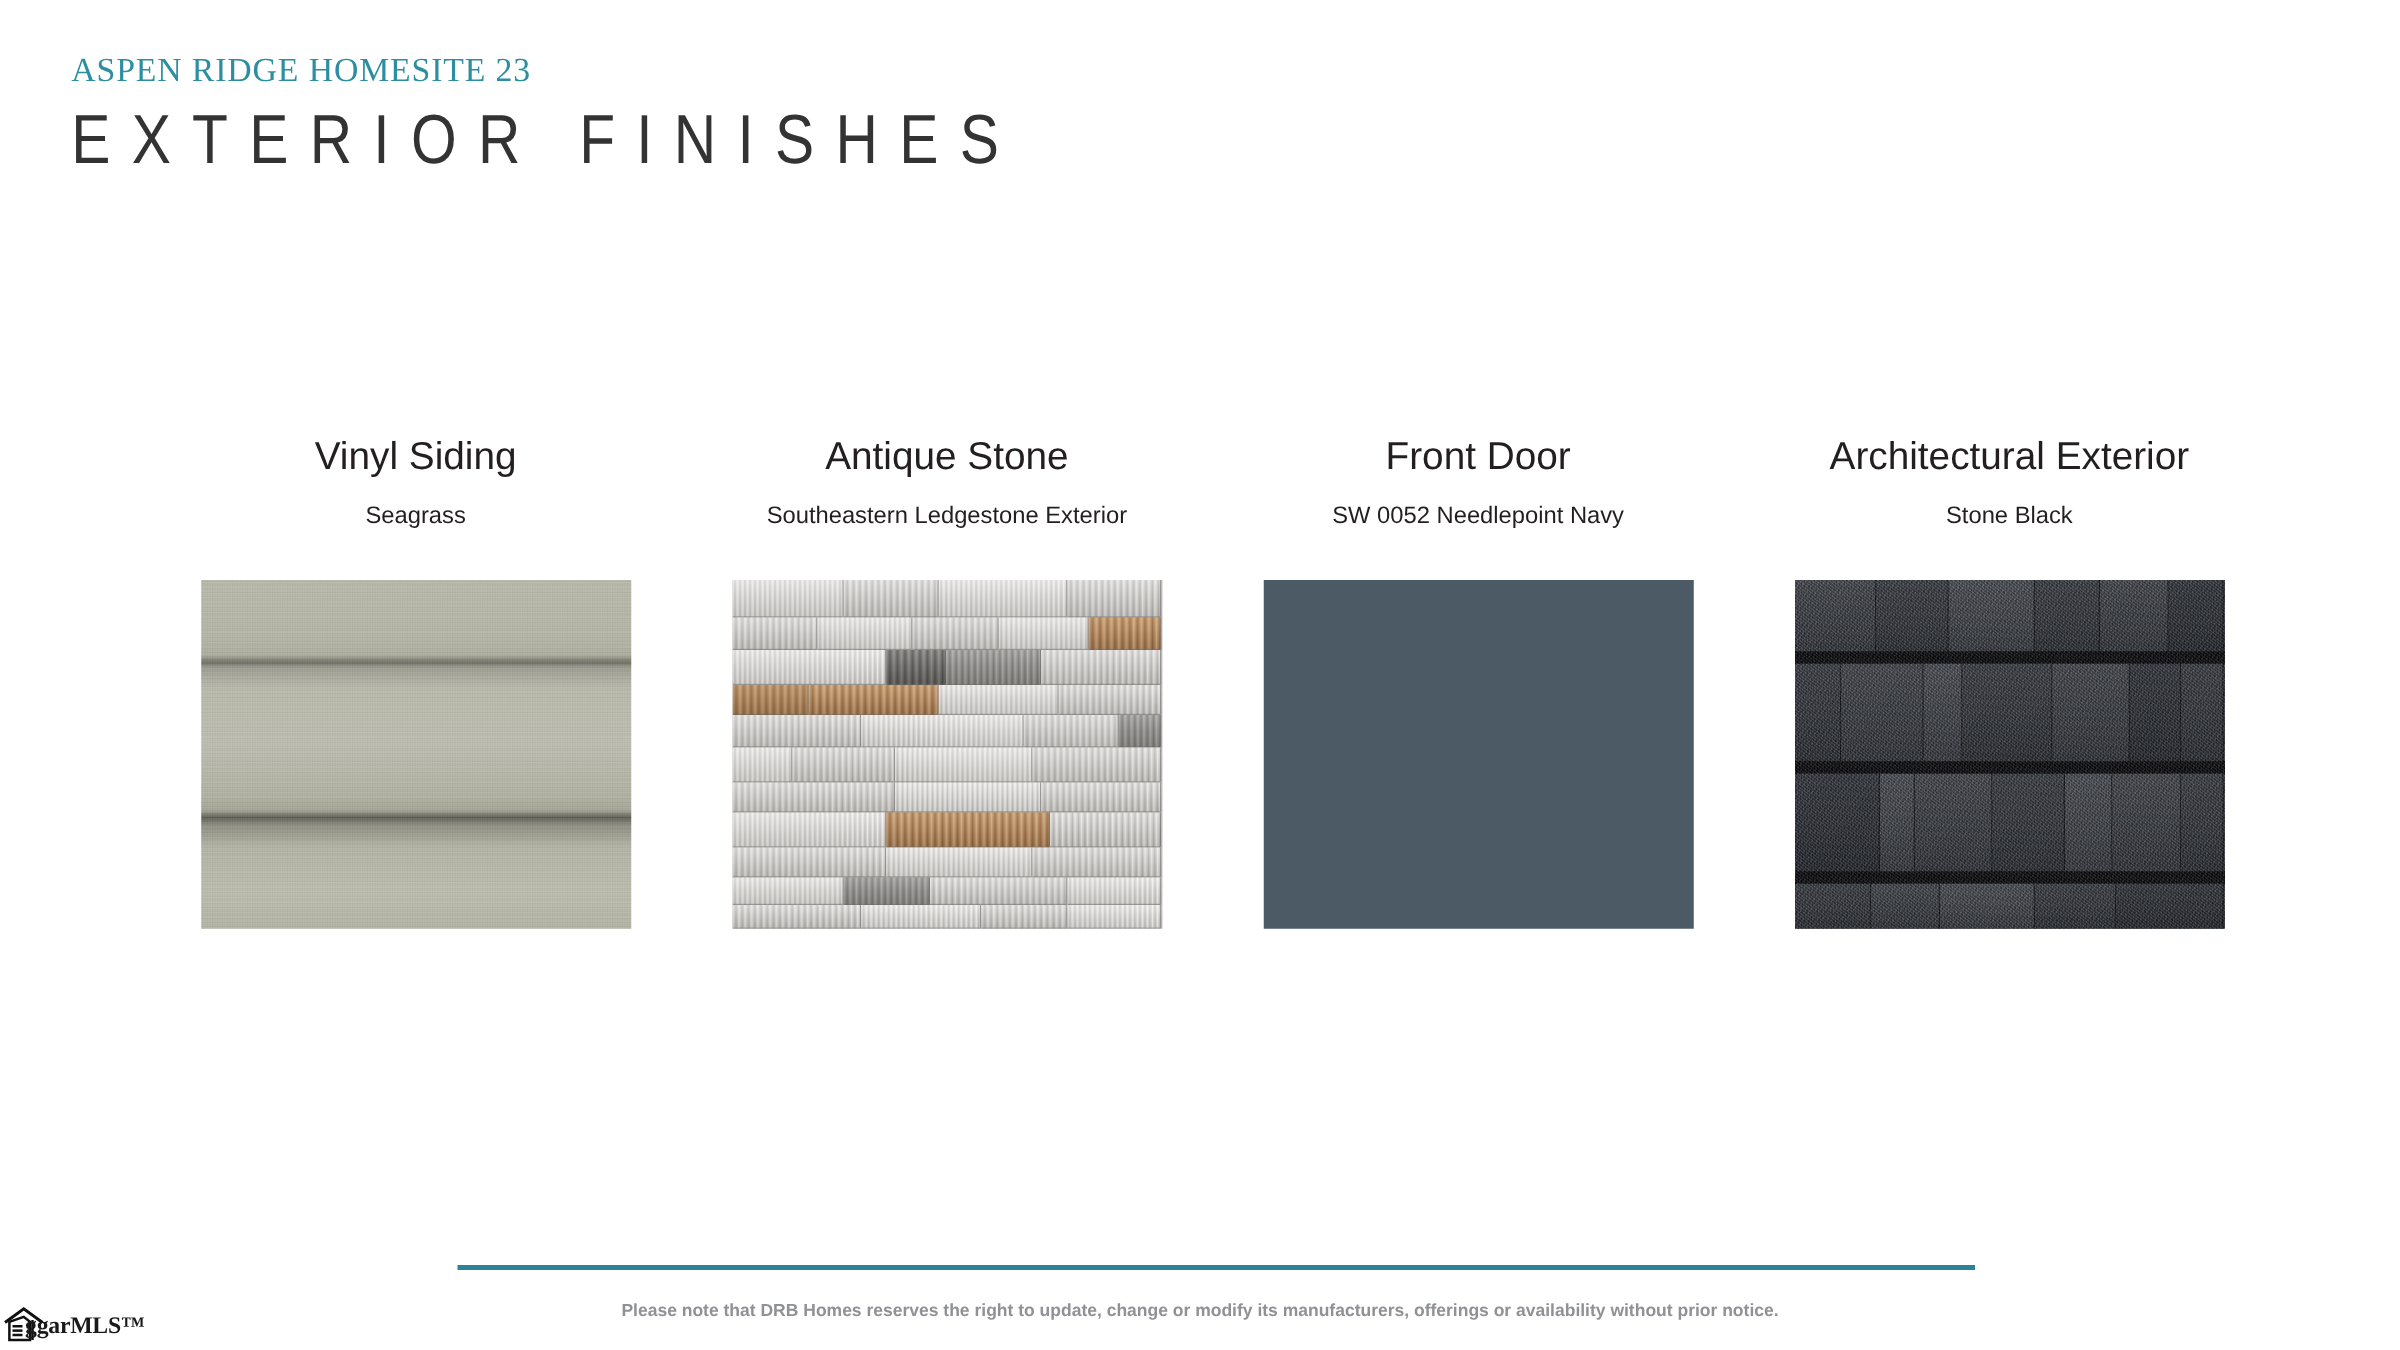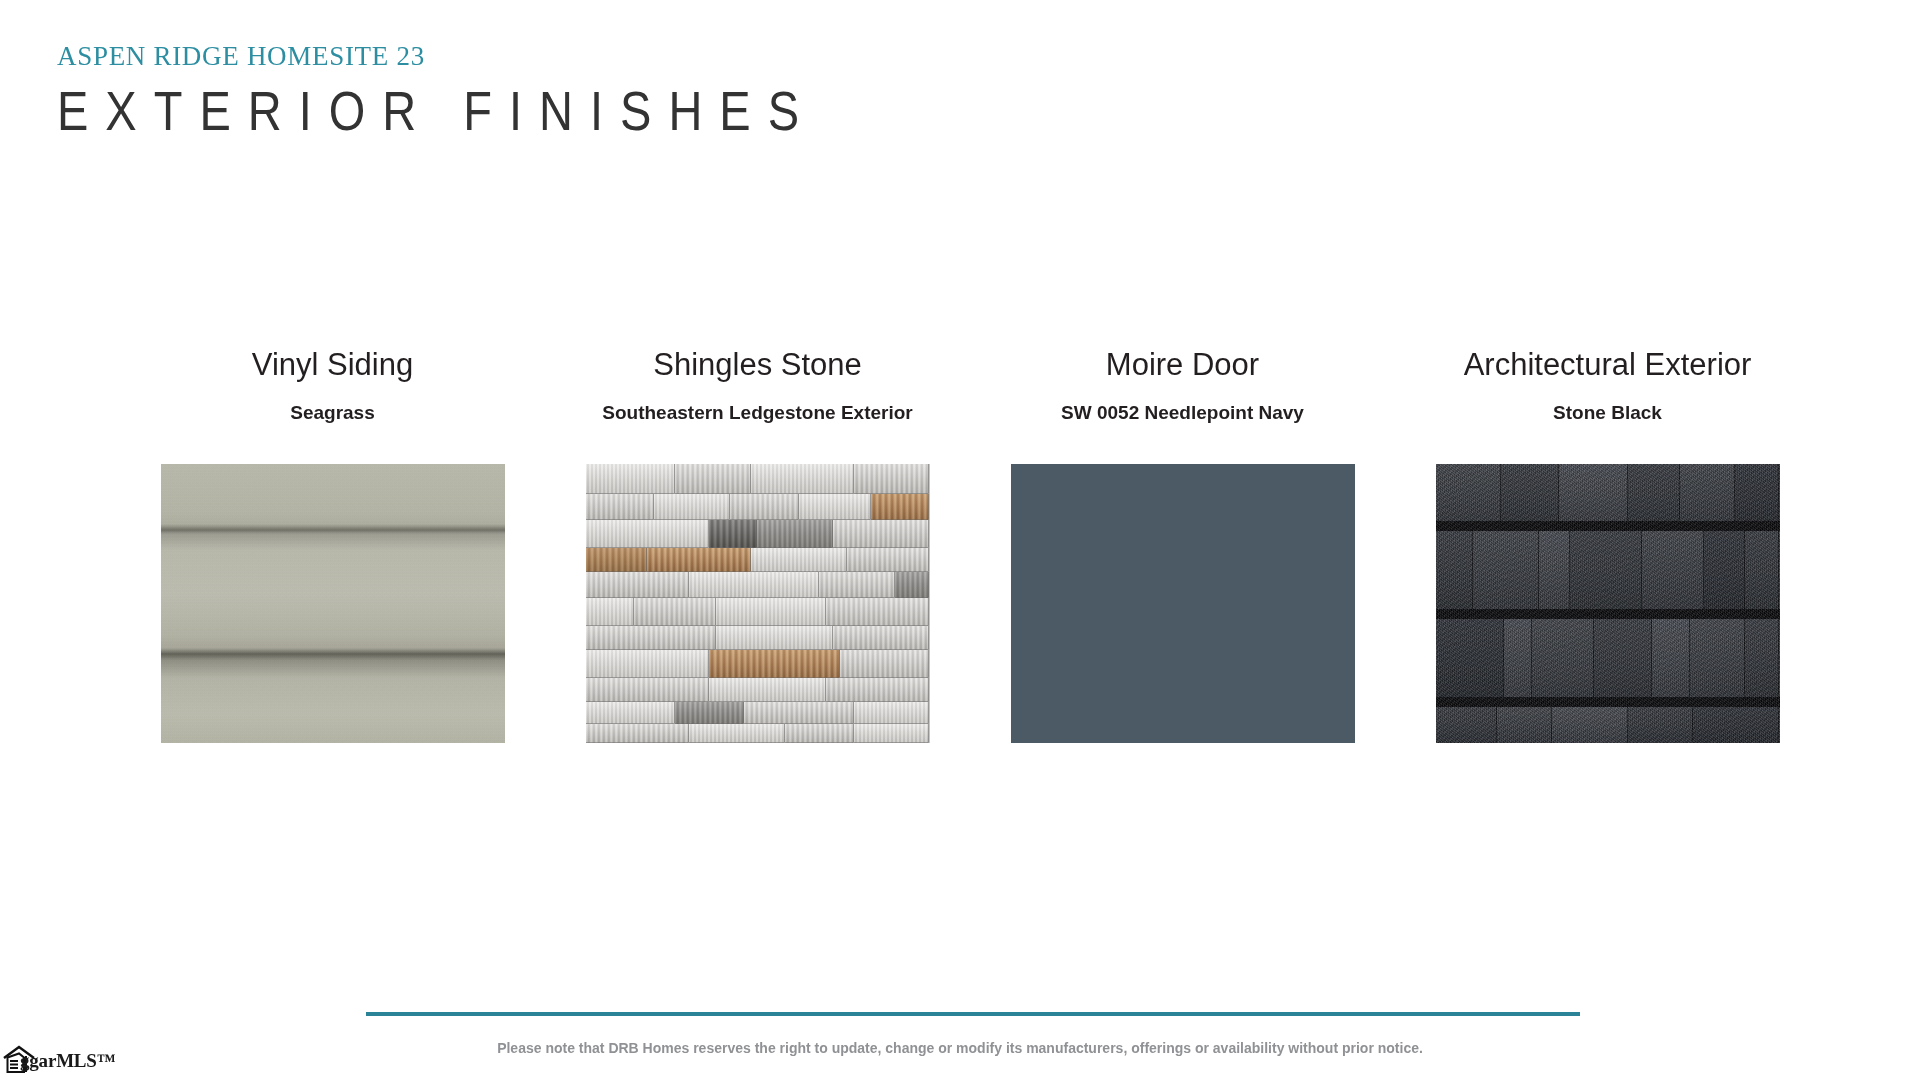--- a/index.html
+++ b/index.html
@@ -63,21 +63,21 @@
     font-size: 31px;
     font-weight: 400;
     color: #231f20;
     text-align: left;
     line-height: 1.1;
     white-space: nowrap;
   }
   .col-sub {
     margin-top: 20px;
     font-size: 19px;
-    font-weight: 700;
+    font-weight: 400;
     color: #231f20;
     text-align: center;
     line-height: 1.2;
     white-space: nowrap;
   }
 
   .swatch {
     margin-top: 39px;
     width: 344px;
     height: 279px;
@@ -277,21 +277,21 @@
 
 <div class="columns">
 
   <div class="column">
     <div class="col-title">Vinyl Siding</div>
     <div class="col-sub">Seagrass</div>
     <div class="swatch sw-siding"></div>
   </div>
 
   <div class="column">
-    <div class="col-title">Shingles Stone</div>
+    <div class="col-title">Antique Stone</div>
     <div class="col-sub">Southeastern Ledgestone Exterior</div>
     <div class="swatch sw-stone">
       <div class="stone-row" style="top:0px;height:30px;">
         <div class="stone s-light" style="width:26%"></div>
         <div class="stone s-light2" style="width:22%"></div>
         <div class="stone s-light" style="width:30%"></div>
         <div class="stone s-light2" style="width:22%"></div>
       </div>
       <div class="stone-row" style="top:30px;height:26px;">
         <div class="stone s-light2" style="width:20%"></div>
@@ -348,21 +348,21 @@
       <div class="stone-row" style="top:260px;height:19px;">
         <div class="stone s-light2" style="width:30%"></div>
         <div class="stone s-light" style="width:28%"></div>
         <div class="stone s-light2" style="width:20%"></div>
         <div class="stone s-light" style="width:22%"></div>
       </div>
     </div>
   </div>
 
   <div class="column">
-    <div class="col-title">Moire Door</div>
+    <div class="col-title">Front Door</div>
     <div class="col-sub">SW 0052 Needlepoint Navy</div>
     <div class="swatch sw-paint" style="background:#4b5a64;"></div>
   </div>
 
   <div class="column">
     <div class="col-title">Architectural Exterior</div>
     <div class="col-sub">Stone Black</div>
     <div class="swatch sw-shingle">
       <div class="shingle-course" style="top:0px;height:62px;">
         <div class="shingle-tab t1" style="width:19%"></div>

